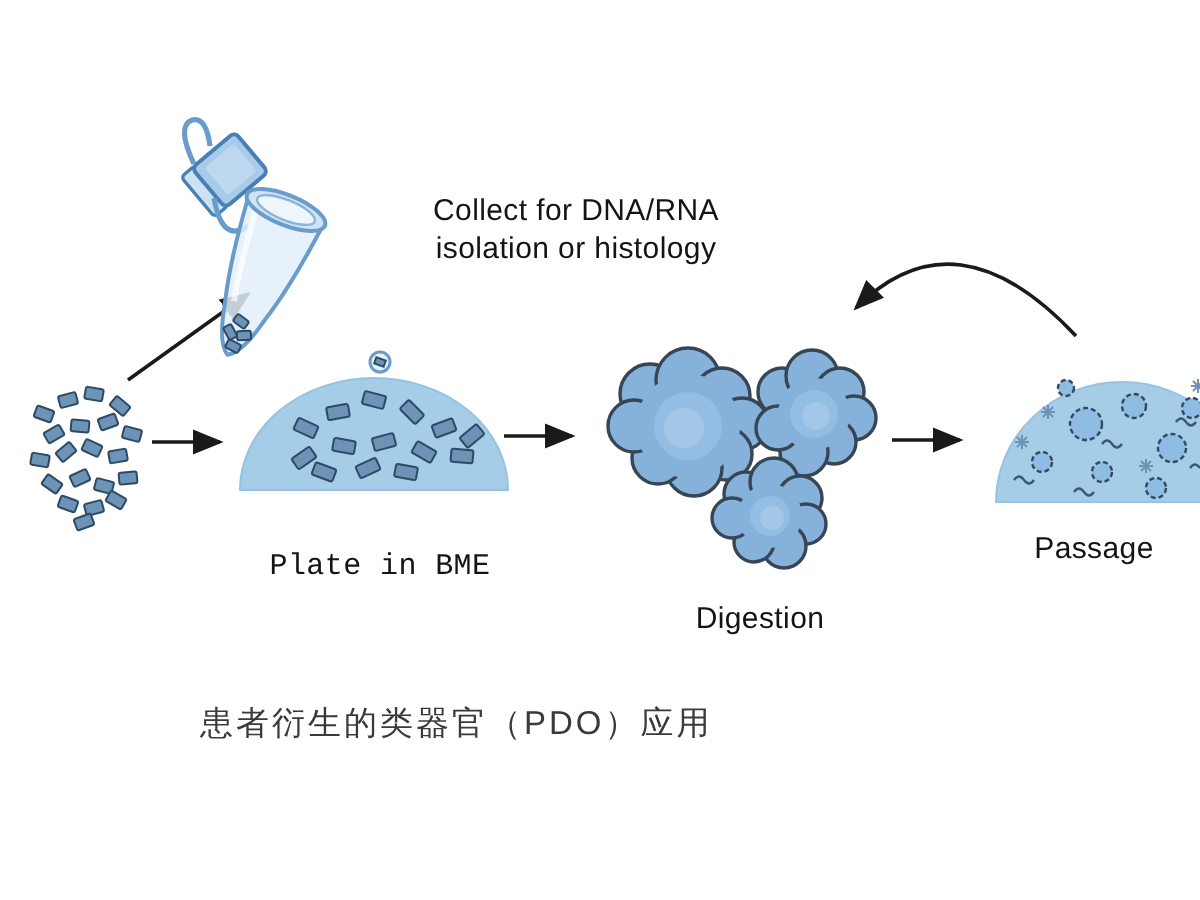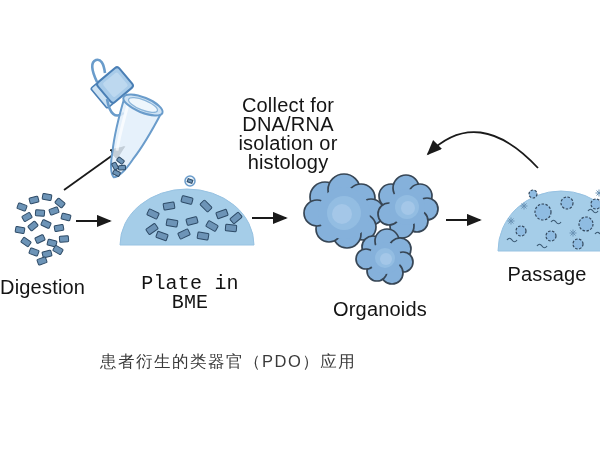--- a/index.html
+++ b/index.html
@@ -1,19 +1,19 @@
 <!DOCTYPE html>
 <html><head>
 <meta charset="utf-8">
 <style>
   html,body{margin:0;padding:0;background:#ffffff;}
   .canvas{position:relative;width:600px;height:450px;background:#ffffff;overflow:hidden;
           font-family:"Liberation Sans",sans-serif;}
   svg{position:absolute;left:0;top:0;}
-  .lbl{position:absolute;text-align:center;color:#141414;font-size:20px;line-height:19px;
+  .lbl{position:absolute;text-align:center;color:#141414;font-size:15px;line-height:19px;
        letter-spacing:.2px;}
   .caption{position:absolute;text-align:left;color:#3a3a3a;font-size:16.5px;letter-spacing:1.5px;}
   .frag{fill:#6d94b7;stroke:#2d4a66;stroke-width:1;}
   .arrow{stroke:#1a1a1a;stroke-width:1.8;fill:none;}
   .dome{fill:#a5cde8;stroke:#97c2e2;stroke-width:1;}
   .tube-line{stroke:#6a9ccb;fill:none;}
   .bump{fill:#85b1db;stroke:#374655;stroke-width:1.7;}
   .cover{fill:#85b1db;stroke:none;}
   .ring1{fill:#93bde2;stroke:none;}
   .ring2{fill:#a4c7e8;stroke:none;}
@@ -180,19 +180,18 @@
     </g>
 
     <path class="arrow" d="M538,168 Q478,104 428,154" marker-end="url(#ah)"></path>
   </svg>
 
   <div class="lbl" style="left:198px;top:96px;width:180px;">
     <div>Collect for DNA/RNA</div>
     <div>isolation or histology</div>
   </div>
 
-  <div class="lbl" style="left:0px;top:278px;width:76px;">Digestion</div>
   <div class="lbl" style="left:128px;top:274px;width:124px;font-family:Liberation Mono, monospace;">Plate in BME</div>
-  <div class="lbl" style="left:328px;top:300px;width:104px;">Organoids</div>
+  <div class="lbl" style="left:328px;top:300px;width:104px;">Digestion</div>
   <div class="lbl" style="left:506px;top:265px;width:82px;">Passage</div>
 
   <div class="caption" style="left:100px;top:351px;width:484px;">患者衍生的类器官（PDO）应用</div>
 </div>
 
 </body></html>

